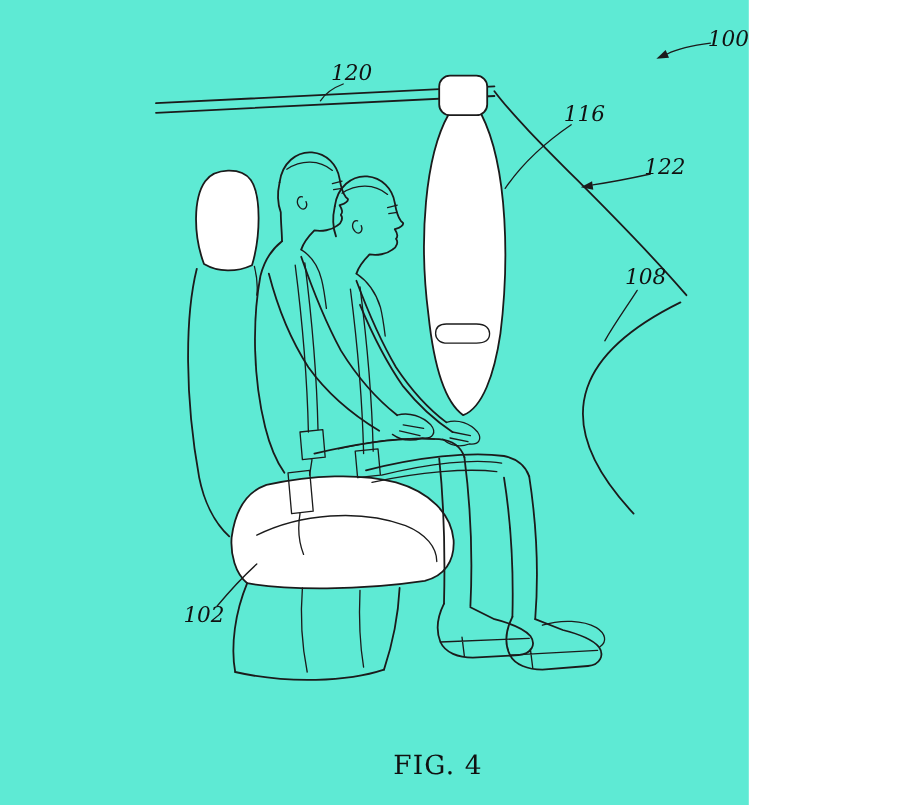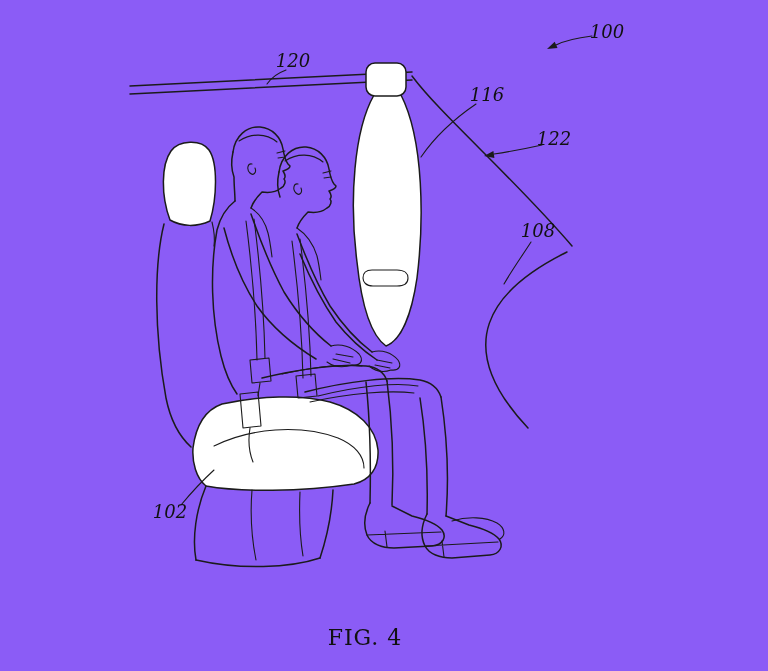--- a/index.html
+++ b/index.html
@@ -1,19 +1,19 @@
 <!DOCTYPE html>
 <html><head>
 <meta charset="utf-8">
 <style>
   html,body { margin:0; padding:0; background:#ffffff; }
   .stage {
     position:relative;
-    width:768px; height:671px;
-    background:#8b5cf6;
+    width:624px; height:671px;
+    background:#5eead4;
     overflow:hidden;
     font-family:"Liberation Serif", serif;
   }
   svg { position:absolute; inset:0; display:block; }
   .line {
     fill:none;
     stroke:#1b1b1b;
     stroke-width:1.5;
     stroke-linecap:round;
     stroke-linejoin:round;

